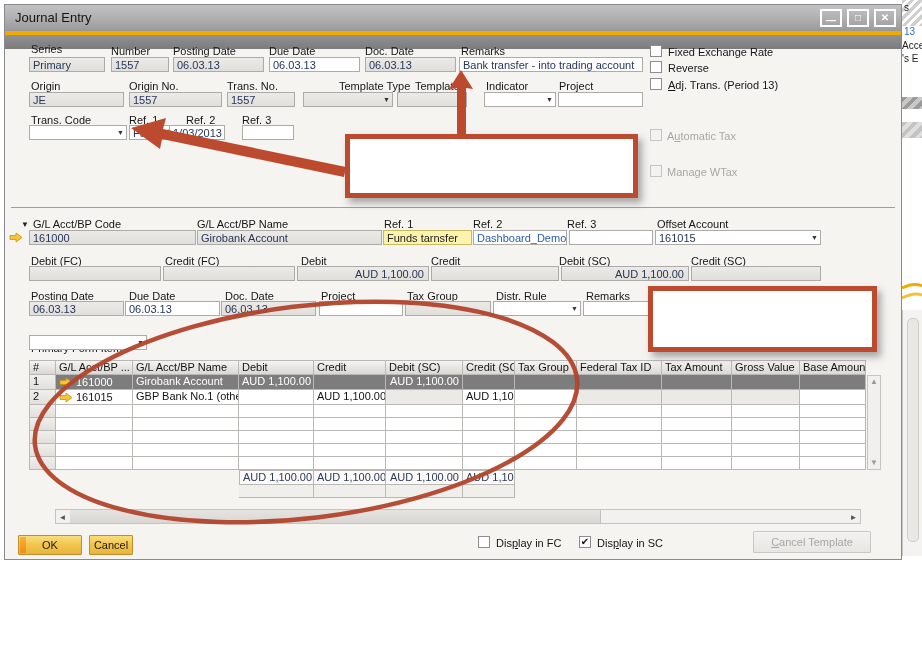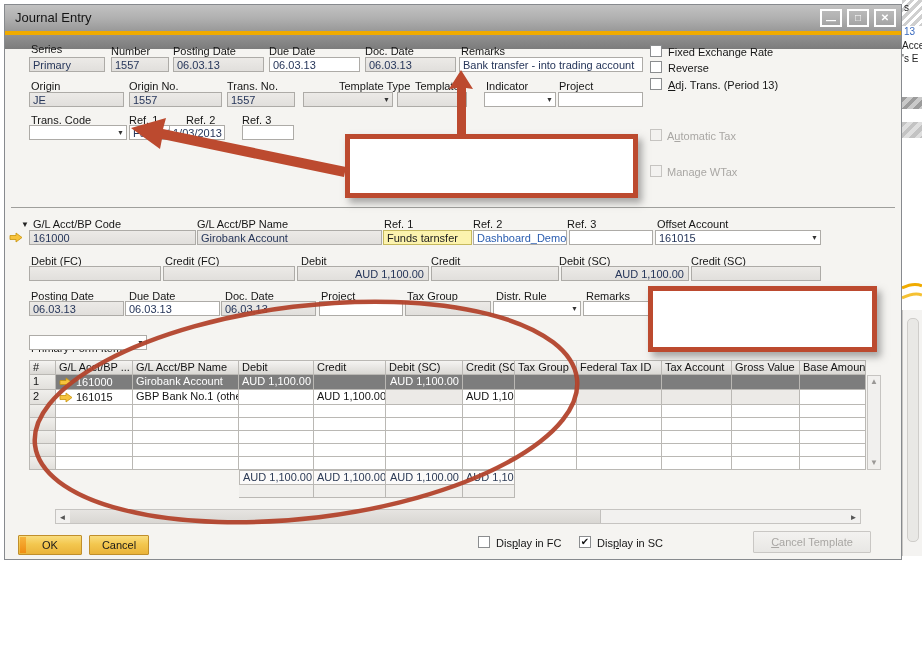--- a/index.html
+++ b/index.html
@@ -184,21 +184,21 @@
     <div class="trow thead">
       <div class="tcell c0">#</div>
       <div class="tcell c1">G/L Acct/BP ...</div>
       <div class="tcell c2">G/L Acct/BP Name</div>
       <div class="tcell c3">Debit</div>
       <div class="tcell c4">Credit</div>
       <div class="tcell c5">Debit (SC)</div>
       <div class="tcell c6">Credit (SC)</div>
       <div class="tcell c7">Tax Group</div>
       <div class="tcell c8">Federal Tax ID</div>
-      <div class="tcell c9">Tax Account</div>
+      <div class="tcell c9">Tax Amount</div>
       <div class="tcell c10">Gross Value</div>
       <div class="tcell c11">Base Amount</div>
     </div>
     <div class="trow sel">
       <div class="tcell c0 numcol">1</div>
       <div class="tcell c1 acctcell">
           <svg width="14" height="11" viewBox="0 0 14 11">
             <path d="M1 3.5h6V1l6 4.5-6 4.5V7.5H1z" fill="#f7c33c" stroke="#c8930a" stroke-width="0.8"></path>
           </svg>
           <span>161000</span>
@@ -332,21 +332,21 @@
     <span class="sarrow" style="bottom:0">▼</span>
   </div>
 
   <div class="hscroll">
     <span class="harrow" style="left:0">◄</span>
     <div class="hthumb"></div>
     <span class="harrow" style="right:0">►</span>
   </div>
 
   <div class="btn" style="left:13px;top:530px;width:64px"><span class="accent"></span><span>OK</span></div>
-  <div class="btn" style="left:84px;top:530px;width:60px"><span>Cancel</span></div>
+  <div class="btn" style="left:84px;top:530px;width:44px"><span>Cancel</span></div>
 
   <div class="cb" style="left:473px;top:531px"></div>
   <div class="cblbl" style="left:491px;top:532px"><span>Dis</span><span class="u">p</span><span>lay in FC</span></div>
   <div class="cb" style="left:574px;top:531px"><span>✔</span></div>
   <div class="cblbl" style="left:592px;top:532px"><span>Dis</span><span class="u">p</span><span>lay in SC</span></div>
 
   <div class="btn disabled" style="left:748px;top:526px;width:118px;height:22px;line-height:20px"><span></span><span class="u">C</span><span>ancel Template</span></div>
 </div>
 
 <div class="callout" style="left:345px;top:134px;width:293px;height:64px;padding-top:2px">

